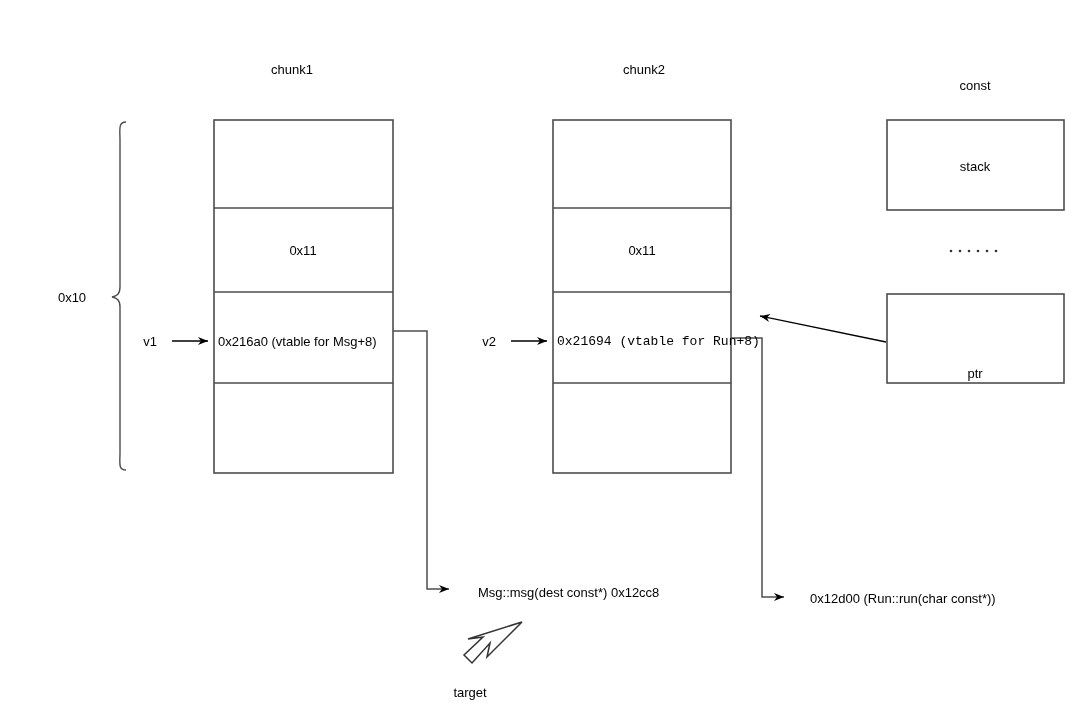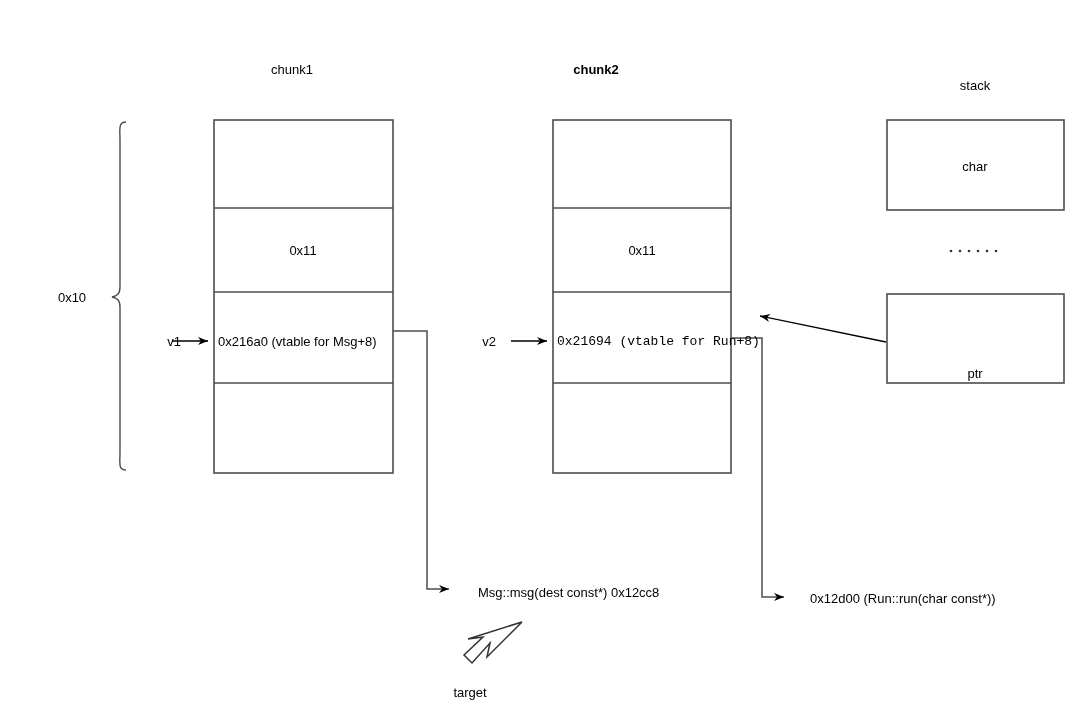--- a/index.html
+++ b/index.html
@@ -113,40 +113,40 @@
       <line x1="886" y1="342" x2="760" y2="316" stroke="#000000" stroke-width="1.3" marker-end="url(#arrowFilled)"></line>
     </g>
 
     <g>
       <path d="M522,622 L487,657 L490,643 L472,663 L464,655 L483,637 L468,639 Z" fill="#ffffff" stroke="#333333" stroke-width="1.5" stroke-linejoin="miter"></path>
     </g>
   </svg>
 
   <div class="lbl center box-title" style="left:292px; top:69px;">chunk1</div>
 
-  <div class="lbl center box-title" style="left:596px; top:69px;font-weight:bold;">chunk2</div>
+  <div class="lbl center box-title" style="left:644px; top:69px;">chunk2</div>
 
-  <div class="lbl center box-title" style="left:975px; top:85px;">stack</div>
+  <div class="lbl center box-title" style="left:975px; top:85px;">const</div>
 
   <div class="lbl center" style="left:72px; top:297px;">0x10</div>
 
-  <div class="lbl center" style="left:150px; top:341px;margin-left:24px;">v1</div>
+  <div class="lbl center" style="left:150px; top:341px;">v1</div>
 
   <div class="lbl center" style="left:489px; top:341px;">v2</div>
 
   <div class="lbl center cell-text" style="left:303px; top:164px;"></div>
   <div class="lbl center cell-text" style="left:303px; top:250px;">0x11</div>
   <div class="lbl left cell-text" style="left:218px; top:341px;">0x216a0 (vtable for Msg+8)</div>
   <div class="lbl center cell-text" style="left:303px; top:428px;"></div>
 
   <div class="lbl center cell-text" style="left:642px; top:164px;"></div>
   <div class="lbl center cell-text" style="left:642px; top:250px;">0x11</div>
   <div class="lbl left cell-text" style="left:557px; top:341px;font-family:Liberation Mono, monospace;">0x21694 (vtable for Run+8)</div>
   <div class="lbl center cell-text" style="left:642px; top:428px;"></div>
 
-  <div class="lbl center cell-text" style="left:975px; top:166px;">char</div>
+  <div class="lbl center cell-text" style="left:975px; top:166px;">stack</div>
   <div class="lbl center cell-text" style="left:975px; top:341px;margin-top:32px;">ptr</div>
 
   <div class="lbl left cell-text" style="left:478px; top:592px;">Msg::msg(dest const*) 0x12cc8</div>
   <div class="lbl left cell-text" style="left:810px; top:598px;">0x12d00 (Run::run(char const*))</div>
   <div class="lbl center cell-text" style="left:434px; top:692px;margin-left:36px;">target</div>
 
 </div>
 
 </body></html>

